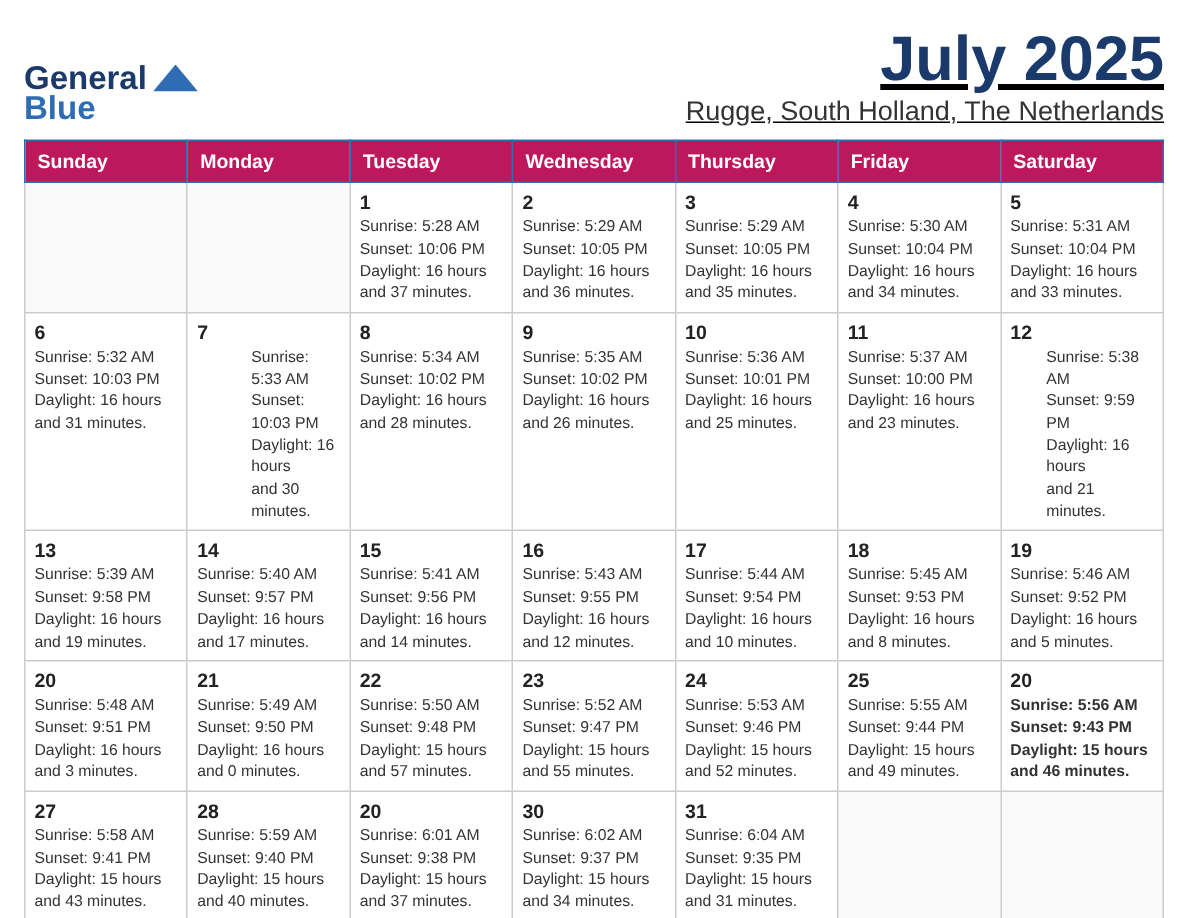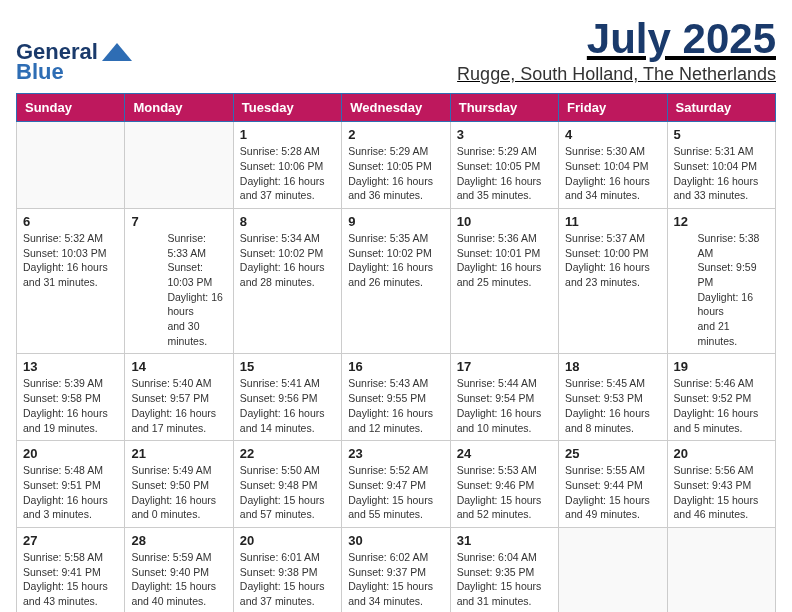--- a/index.html
+++ b/index.html
@@ -292,21 +292,21 @@
         </td>
         <td>
           <span class="day-number">25</span>
           <div class="cell-content" style="white-space: pre-line;">Sunrise: 5:55 AM
 Sunset: 9:44 PM
 Daylight: 15 hours
 and 49 minutes.</div>
         </td>
         <td>
           <span class="day-number">20</span>
-          <div class="cell-content" style="white-space: pre-line;">Sunrise: 5:56 AM
+          <div class="cell-content" style="white-space: pre-line; font-weight: bold;">Sunrise: 5:56 AM
 Sunset: 9:43 PM
 Daylight: 15 hours
 and 46 minutes.</div>
         </td>
       </tr>
       <tr>
         <td>
           <span class="day-number">27</span>
           <div class="cell-content" style="white-space: pre-line;">Sunrise: 5:58 AM
 Sunset: 9:41 PM

